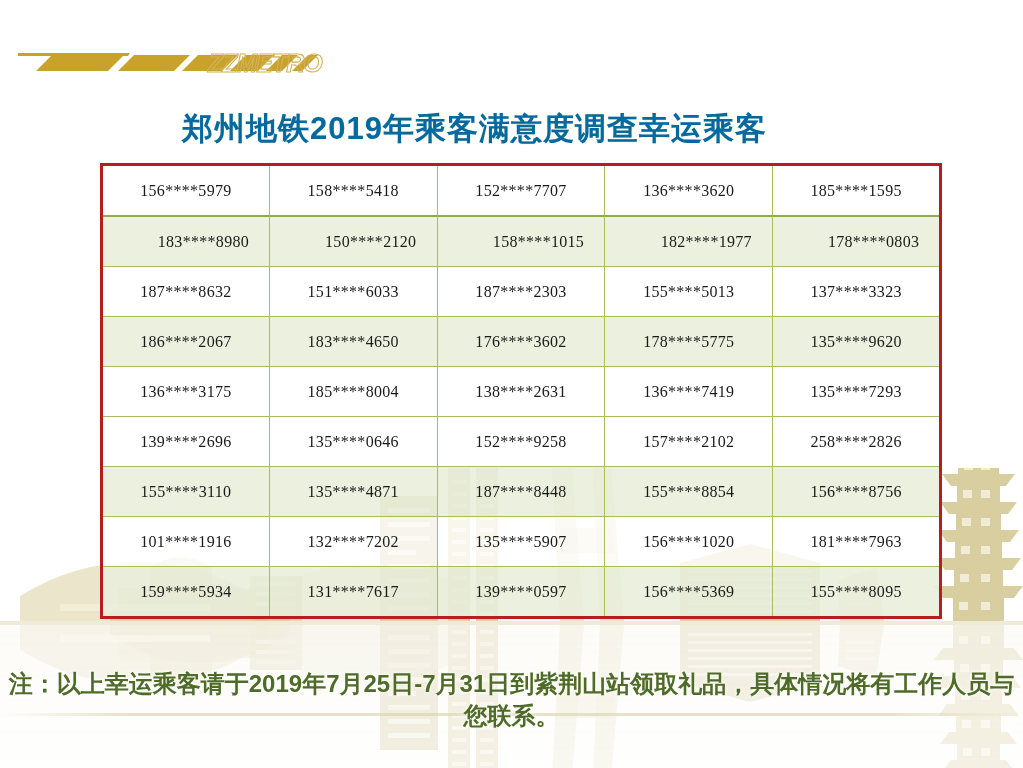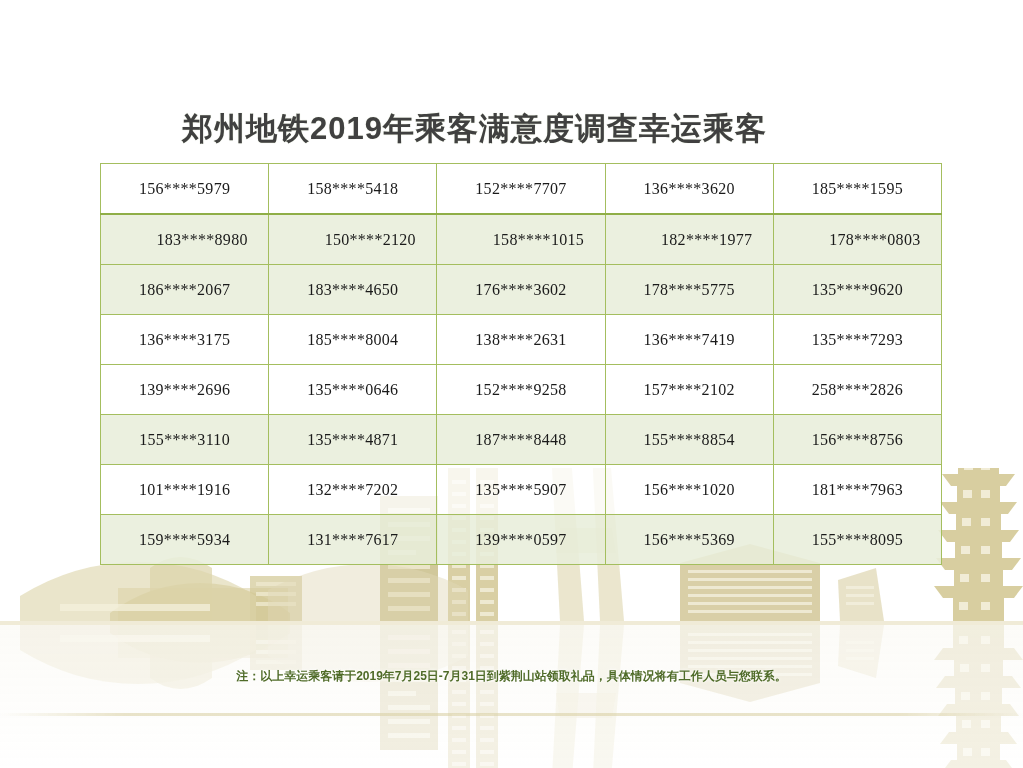--- a/index.html
+++ b/index.html
@@ -40,39 +40,39 @@
   .logo svg{display:block;}
 
   
   .slide-title{
     position:absolute;
     left:0;top:108px;
     width:949px;
     text-align:center;
     font-size:31px;
     font-weight:bold;
-    color:#404040;
+    color:#0369a1;
     letter-spacing:1px;
     z-index:4;
     font-family:"Liberation Sans","DejaVu Sans",sans-serif;
     text-shadow:0 0 1px rgba(110,139,61,.35);
   }
 
   
   .table-wrap{
     position:absolute;
     left:100px;top:163px;
     width:842px;
     z-index:4;
   }
   table.winners{
     border-collapse:collapse;
     width:842px;
     table-layout:fixed;
-    border:1px solid #b91c1c;
+    border:3px solid #b91c1c;
   }
   table.winners td{
     border:1px solid #A4BE5E;
     height:47px;
     text-align:center;
     vertical-align:middle;
     font-family:"Liberation Serif","DejaVu Serif",serif;
     font-size:16px;
     color:#1a1a1a;
     letter-spacing:.3px;
@@ -86,21 +86,21 @@
     border-top:2px solid #8FAE47;
     padding-left:36px;
   }
 
   
   .note{
     position:absolute;
     left:0;top:668px;
     width:1023px;
     text-align:center;
-    font-size:12px;
+    font-size:24px;
     font-weight:bold;
     color:#4F6B28;
     z-index:5;
     font-family:"Liberation Sans","DejaVu Sans",sans-serif;
     text-shadow:0 0 2px rgba(255,255,255,.9),0 0 4px rgba(255,255,255,.75);
   }
 
   
   .ground-line{
     position:absolute;
@@ -256,40 +256,65 @@
 
       <g transform="translate(0,310) scale(1,-1)" opacity=".28">
         <use href="#cityGroup"></use>
       </g>
       <rect x="0" y="157" width="1023" height="143" fill="url(#reflect)" opacity=".25"></rect>
     </svg>
   </div>
 
   <div class="ground-line"></div>
 
+  <div class="logo">
+    <svg width="340" height="56" viewBox="0 0 340 56" xmlns="http://www.w3.org/2000/svg">
+
+      <path d="M6 27 L118 27 L116 30 L6 30 Z" fill="#C8A22A"></path>
+
+      <path d="M40 31 L112 31 L96 47 L24 47 Z" fill="#C8A22A" transform="translate(0,-2)"></path>
+      <path d="M122 29 L178 29 L162 45 L106 45 Z" fill="#C8A22A"></path>
+      <path d="M186 29 L226 29 L210 45 L170 45 Z" fill="#C8A22A"></path>
+      <path d="M234 29 L262 29 L246 45 L218 45 Z" fill="#C8A22A"></path>
+      <path d="M270 29 L286 29 L270 45 L254 45 Z" fill="#C8A22A"></path>
+      <path d="M296 29 L306 29 L290 45 L280 45 Z" fill="#C8A22A"></path>
+
+      <path d="M180 12 L188 12 L172 44 L164 44 Z" fill="#D7BC63" opacity="0"></path>
+      <text x="168" y="46" font-family="'Liberation Sans','DejaVu Sans',sans-serif" font-size="24" font-style="italic" fill="#D7BC63" opacity="0">/</text>
+
+      <text x="196" y="46" font-family="'Liberation Sans','DejaVu Sans',sans-serif" font-size="25" font-weight="bold" font-style="italic" letter-spacing="-1" fill="none" stroke="#D2B257" stroke-width="1.1">ZZMETRO</text>
+    </svg>
+  </div>
 
   <div class="slide-title">郑州地铁2019年乘客满意度调查幸运乘客</div>
 
   <div class="table-wrap">
     <table class="winners">
       <tbody id="winners-body">
           <tr>
             <td>156****5979</td>
             <td>158****5418</td>
             <td>152****7707</td>
             <td>136****3620</td>
             <td>185****1595</td>
           </tr>
           <tr class="alt first-alt">
             <td>183****8980</td>
             <td>150****2120</td>
             <td>158****1015</td>
             <td>182****1977</td>
             <td>178****0803</td>
           </tr>
+          <tr>
+            <td>187****8632</td>
+            <td>151****6033</td>
+            <td>187****2303</td>
+            <td>155****5013</td>
+            <td>137****3323</td>
+          </tr>
           <tr class="alt">
             <td>186****2067</td>
             <td>183****4650</td>
             <td>176****3602</td>
             <td>178****5775</td>
             <td>135****9620</td>
           </tr>
           <tr>
             <td>136****3175</td>
             <td>185****8004</td>

